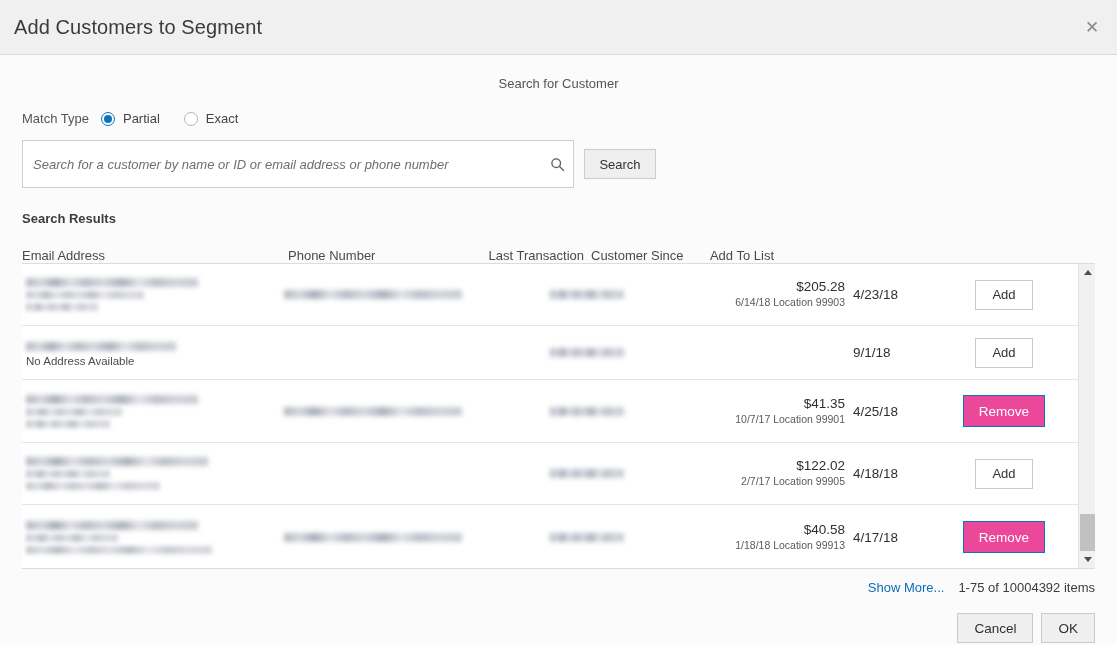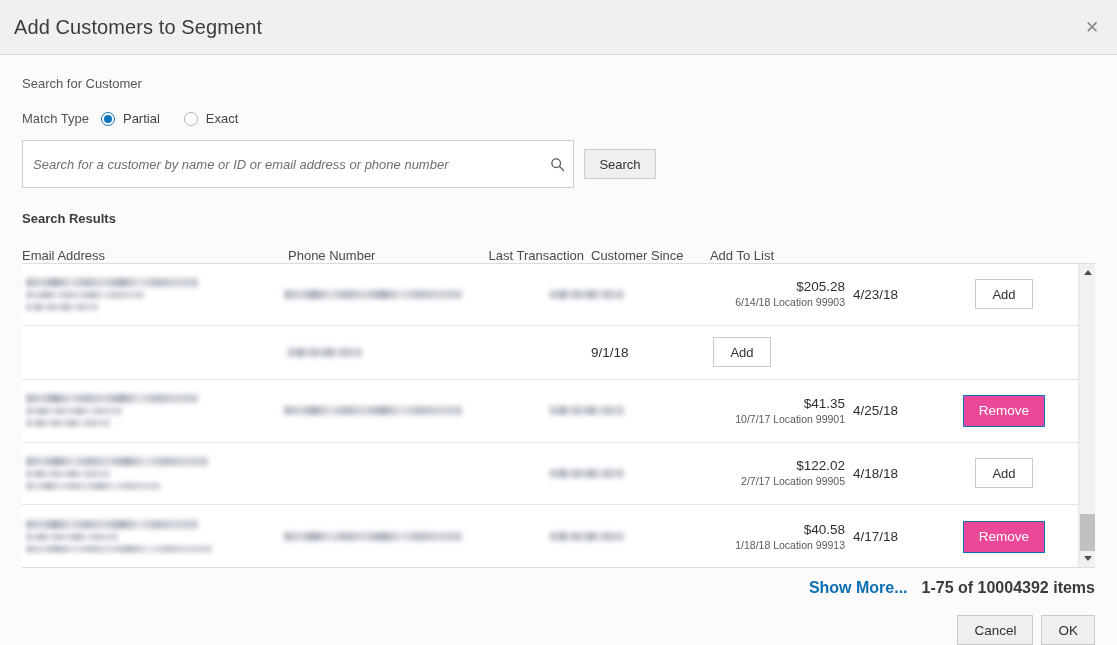--- a/index.html
+++ b/index.html
@@ -63,20 +63,21 @@
     padding: 0 22px;
     display: flex;
     flex-direction: column;
     overflow: hidden;
   }
 
   .search-label {
     font-size: 13px;
     color: #555;
     margin-top: 21px;
+    text-align: center;
   }
 
   .match-row {
     display: flex;
     align-items: center;
     margin-top: 20px;
     font-size: 13px;
     color: #555;
   }
   .match-label { margin-right: 12px; color: #555; }
@@ -273,22 +274,21 @@
     background: #c1c1c1;
     cursor: pointer;
   }
 
   
   .foot-info {
     display: flex;
     justify-content: flex-end;
     align-items: center;
     padding-top: 11px;
-    font-size: 16px;
-    font-weight: bold;
+    font-size: 13px;
   }
   .show-more {
     color: #0c6fb4;
     cursor: pointer;
     margin-right: 14px;
   }
   .item-count { color: #3b3b3b; }
 
   .foot-actions {
     display: flex;
@@ -379,20 +379,26 @@
             <div class="cell last-tx" style="width: 113px;">
               <div class="last-amt">$205.28</div>
               <div class="last-sub">6/14/18 Location 99903</div>
             </div>
             <div class="cell since" style="width: 103px;">4/23/18</div>
             <div class="cell btn-cell" style="width: 110px;">
               <button class="btn-add">Add</button>
             </div>
           </div>
           <div class="row" style="min-height: 54px;">
+            <div class="cell" style="width: 262px;">
+              <div class="addr-block">
+                <div class="blur-line" style="width: 150px;"></div>
+                <div class="no-addr">No Address Available</div>
+              </div>
+            </div>
             <div class="cell" style="width: 266px;"></div>
             <div class="cell" style="width: 183px;">
               <div class="blur-line phone-blur"></div>
             </div>
             <div class="cell last-tx" style="width: 113px;"></div>
             <div class="cell since" style="width: 103px;">9/1/18</div>
             <div class="cell btn-cell" style="width: 110px;">
               <button class="btn-add">Add</button>
             </div>
           </div>

